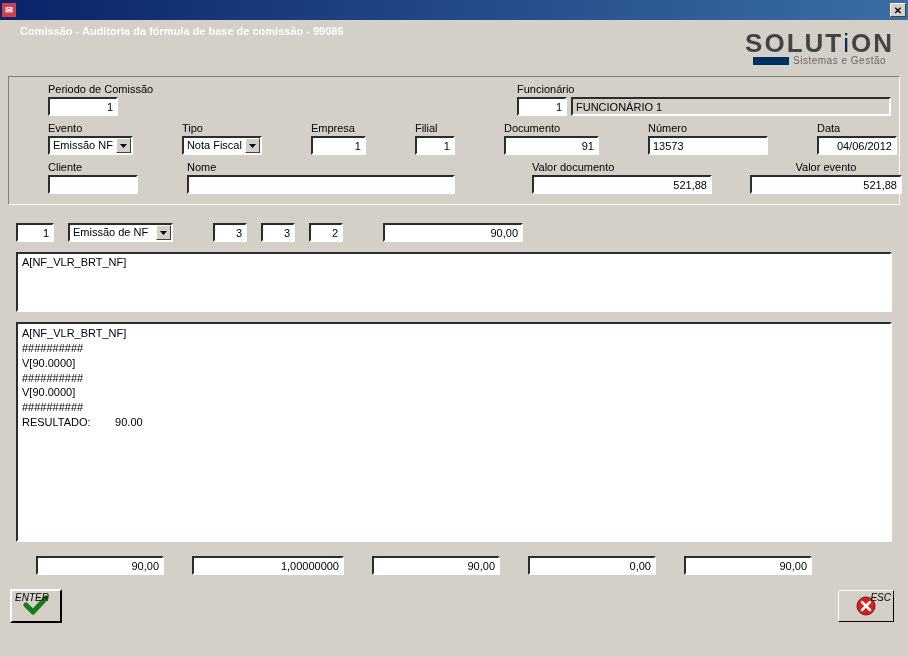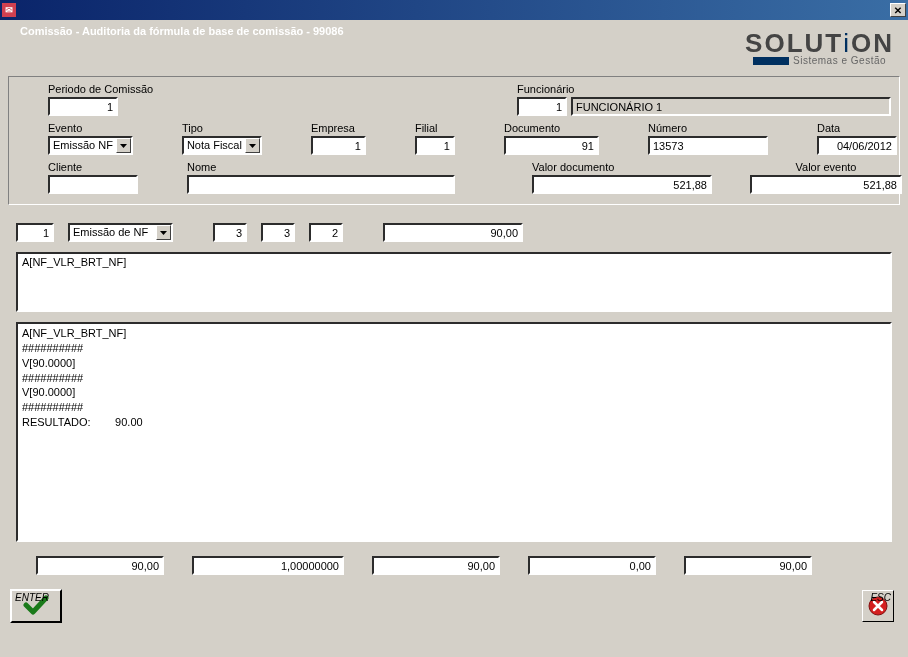--- a/index.html
+++ b/index.html
@@ -298,21 +298,21 @@
 
   <div class="action-row">
     <div class="btn3d">
       <span class="caption">ENTER</span>
       <span class="check-icon">
         <svg viewBox="0 0 26 20">
             <path d="M3 10 L10 17 L23 3" stroke="#1a7a1a" stroke-width="5" fill="none" stroke-linecap="round" stroke-linejoin="round"></path>
           </svg>
       </span>
     </div>
-    <div class="btn3d" style="width:32px;height:32px;border-width:1px">
+    <div class="btn3d" style="width:56px;height:32px;border-width:1px">
       <span class="caption" style="right:2px;left:auto;">ESC</span>
       <span class="cancel-icon">
         <svg viewBox="0 0 24 24">
           <circle cx="12" cy="13" r="9" fill="#d42020" stroke="#801010" stroke-width="1"></circle>
           <path d="M8 9 L16 17 M16 9 L8 17" stroke="#fff" stroke-width="2.5" stroke-linecap="round"></path>
         </svg>
       </span>
     </div>
   </div>
 

